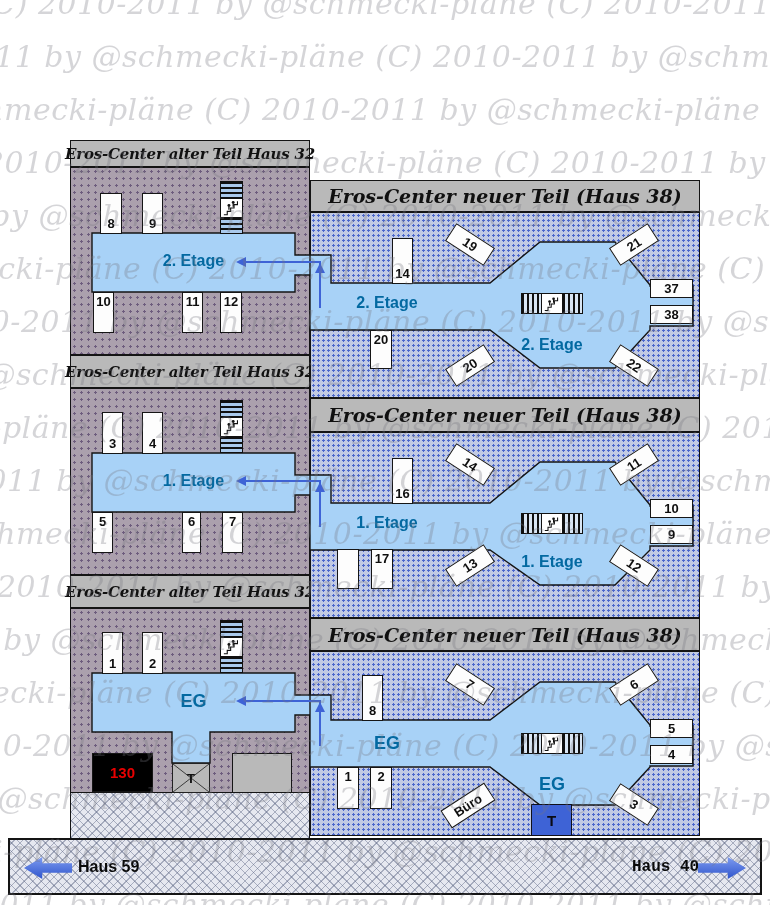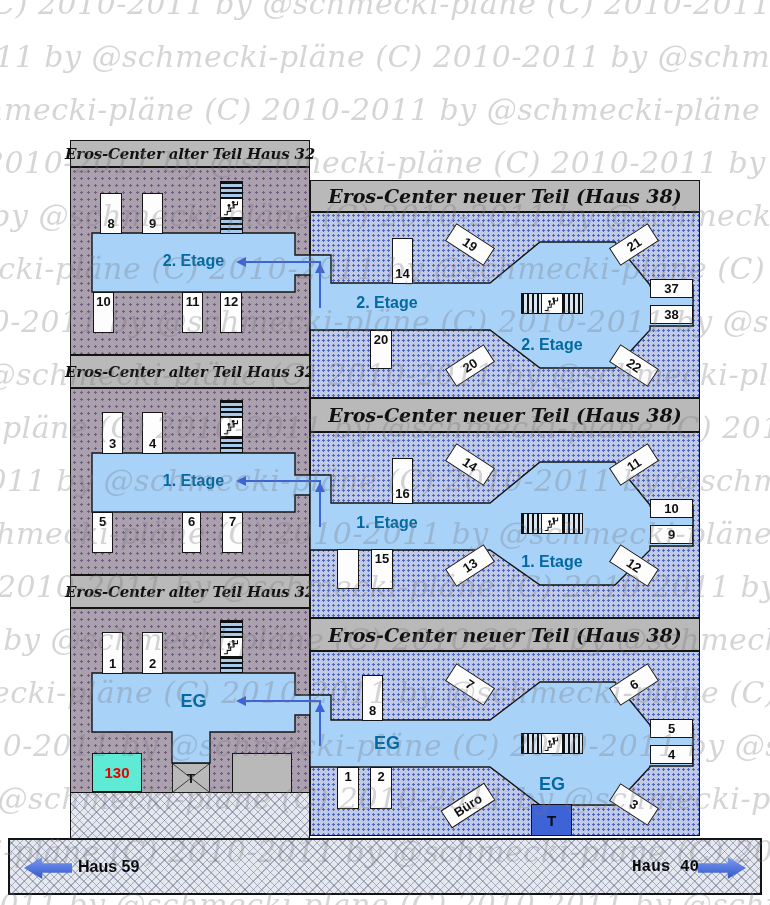--- a/index.html
+++ b/index.html
@@ -58,21 +58,21 @@
   .sh-mid{flex:1;background:#fff;display:flex;align-items:center;justify-content:center;border-left:1px solid #111;border-right:1px solid #111;}
   
   .aline{position:absolute;background:var(--arrow-blue,#3e63d6);z-index:8;}
   .ahead-left{position:absolute;width:0;height:0;z-index:8;
       border-top:5px solid transparent;border-bottom:5px solid transparent;
       border-right:10px solid var(--arrow-blue,#3e63d6);}
   .ahead-up{position:absolute;width:0;height:0;z-index:8;
       border-left:5px solid transparent;border-right:5px solid transparent;
       border-bottom:10px solid var(--arrow-blue,#3e63d6);}
   
-  .box130{position:absolute;left:92px;top:753px;width:50px;height:39px;background:#5eead4;
+  .box130{position:absolute;left:92px;top:753px;width:61px;height:39px;background:#000000;
       border:1px solid #151515;box-sizing:border-box;display:flex;align-items:center;justify-content:center;
       font-weight:bold;font-size:15px;color:var(--room-red,#e80000);z-index:6;}
   .graybox{position:absolute;left:232px;top:753px;width:60px;height:40px;background:#b9b9b9;
       border:1px solid #151515;box-sizing:border-box;z-index:6;}
   .tcross{position:absolute;left:172px;top:763px;width:38px;height:30px;background:#b9b9b9;
       border:1px solid #222;box-sizing:border-box;z-index:6;display:flex;align-items:center;justify-content:center;
       font-weight:bold;font-size:13px;color:#111;}
   .tcross svg{position:absolute;left:0;top:0;width:100%;height:100%;}
   .tblue{position:absolute;left:531px;top:804px;width:41px;height:32px;background:var(--entrance-blue,#3e63d6);
       border:1px solid #10101a;box-sizing:border-box;display:flex;align-items:center;justify-content:center;
@@ -235,21 +235,21 @@
   </div>
   <div class="flabel" style="left:332px;top:294px;width:110px;">2. Etage</div>
   <div class="flabel" style="left:496px;top:336px;width:112px;">2. Etage</div>
 
   <div class="room nb" style="left:392px;top:458px;width:21px;height:46px;">16</div>
   <div class="room diag rp" style="left:447px;top:454px;">14</div>
   <div class="room diag rm" style="left:611px;top:454px;">11</div>
   <div class="room nc" style="left:650px;top:499px;width:43px;height:19px;">10</div>
   <div class="room nc" style="left:650px;top:525px;width:43px;height:19px;">9</div>
   <div class="room" style="left:337px;top:549px;width:22px;height:40px;"></div>
-  <div class="room nt" style="left:371px;top:549px;width:22px;height:40px;">15</div>
+  <div class="room nt" style="left:371px;top:549px;width:22px;height:40px;">17</div>
   <div class="room diag rm" style="left:447px;top:555px;">13</div>
   <div class="room diag rp" style="left:611px;top:555px;">12</div>
   <div class="stairs-h" style="left:521px;top:513px;">
     <div class="sh-str"></div>
     <div class="sh-mid">
       <svg width="16" height="16" viewBox="0 0 20 20">
           <path d="M1 18 H5 V14 H9 V10 H13 V6 H17 V2" fill="none" stroke="#111" stroke-width="1.3"></path>
           <circle cx="7" cy="7" r="1.7" fill="#111"></circle>
           <path d="M7 8.5 L7 12" stroke="#111" stroke-width="1.5"></path>
           <circle cx="12" cy="3.5" r="1.7" fill="#111"></circle>

